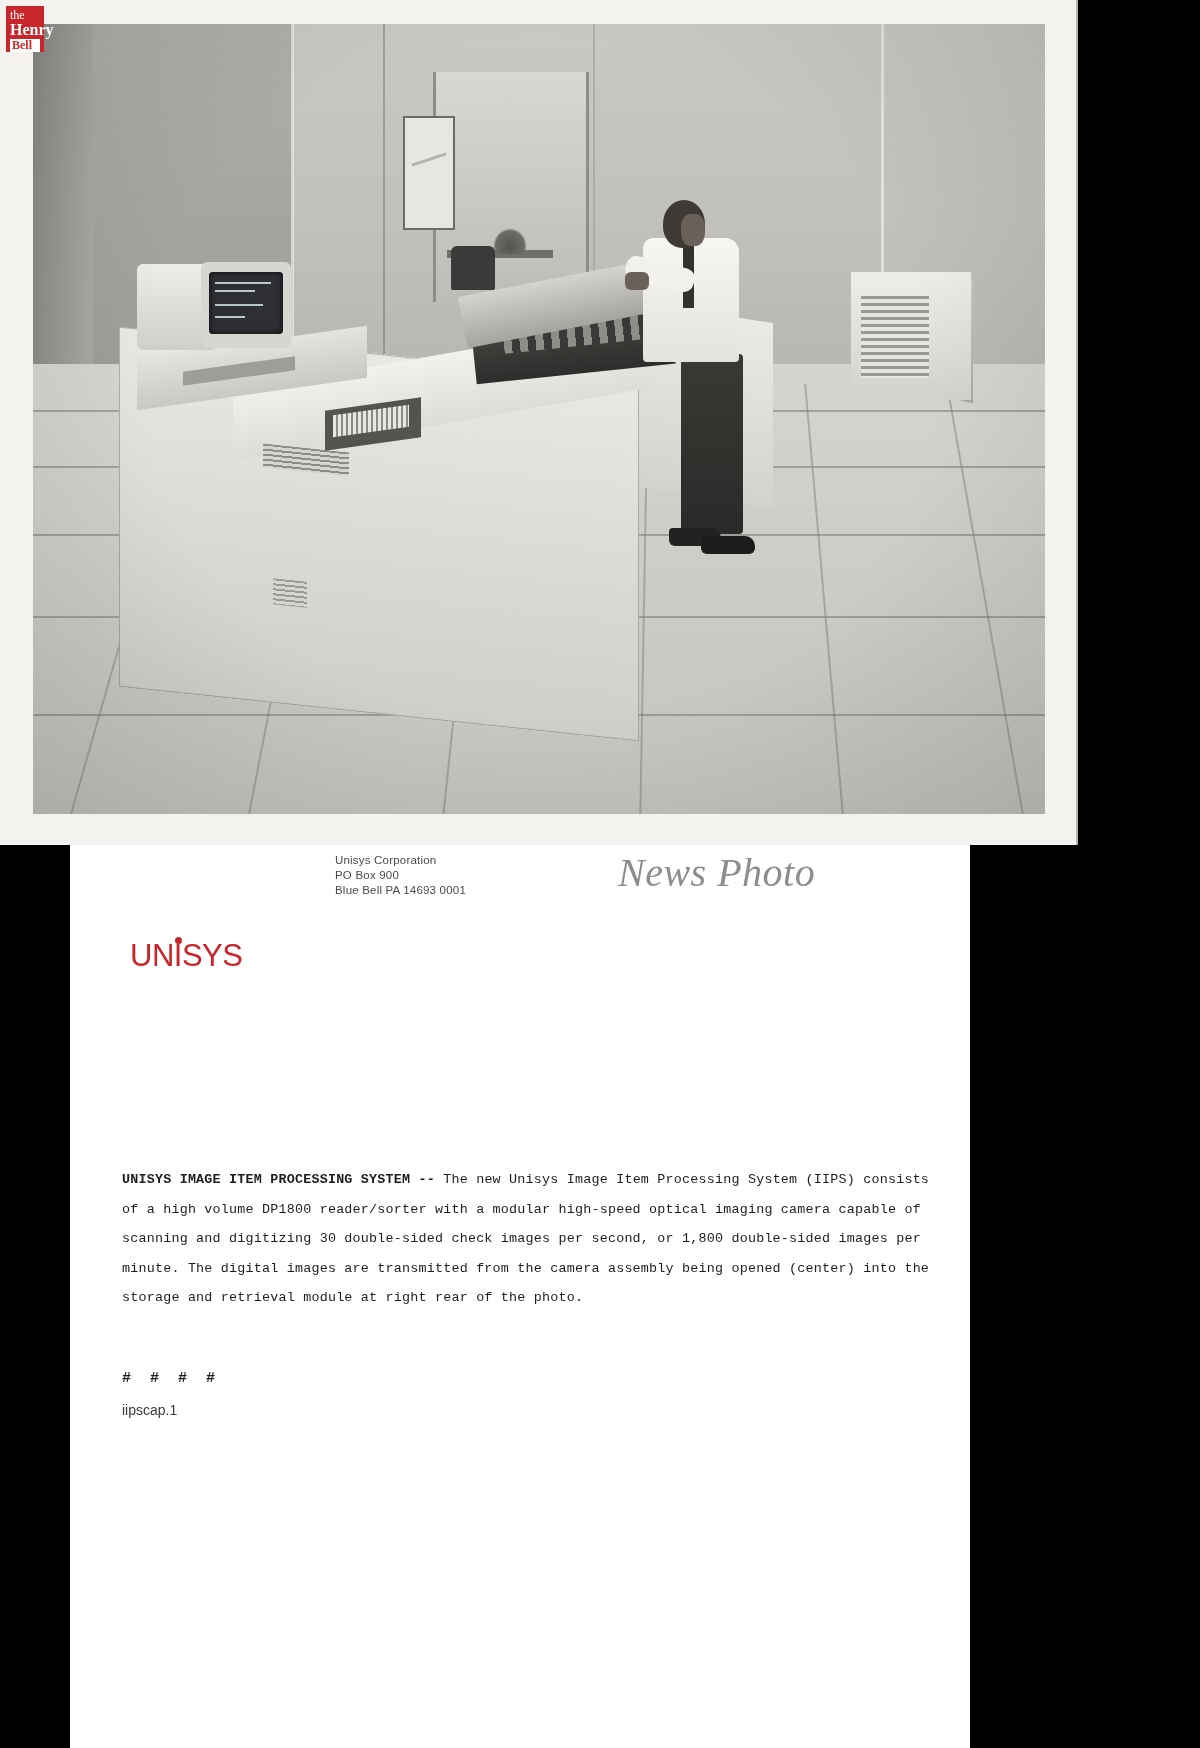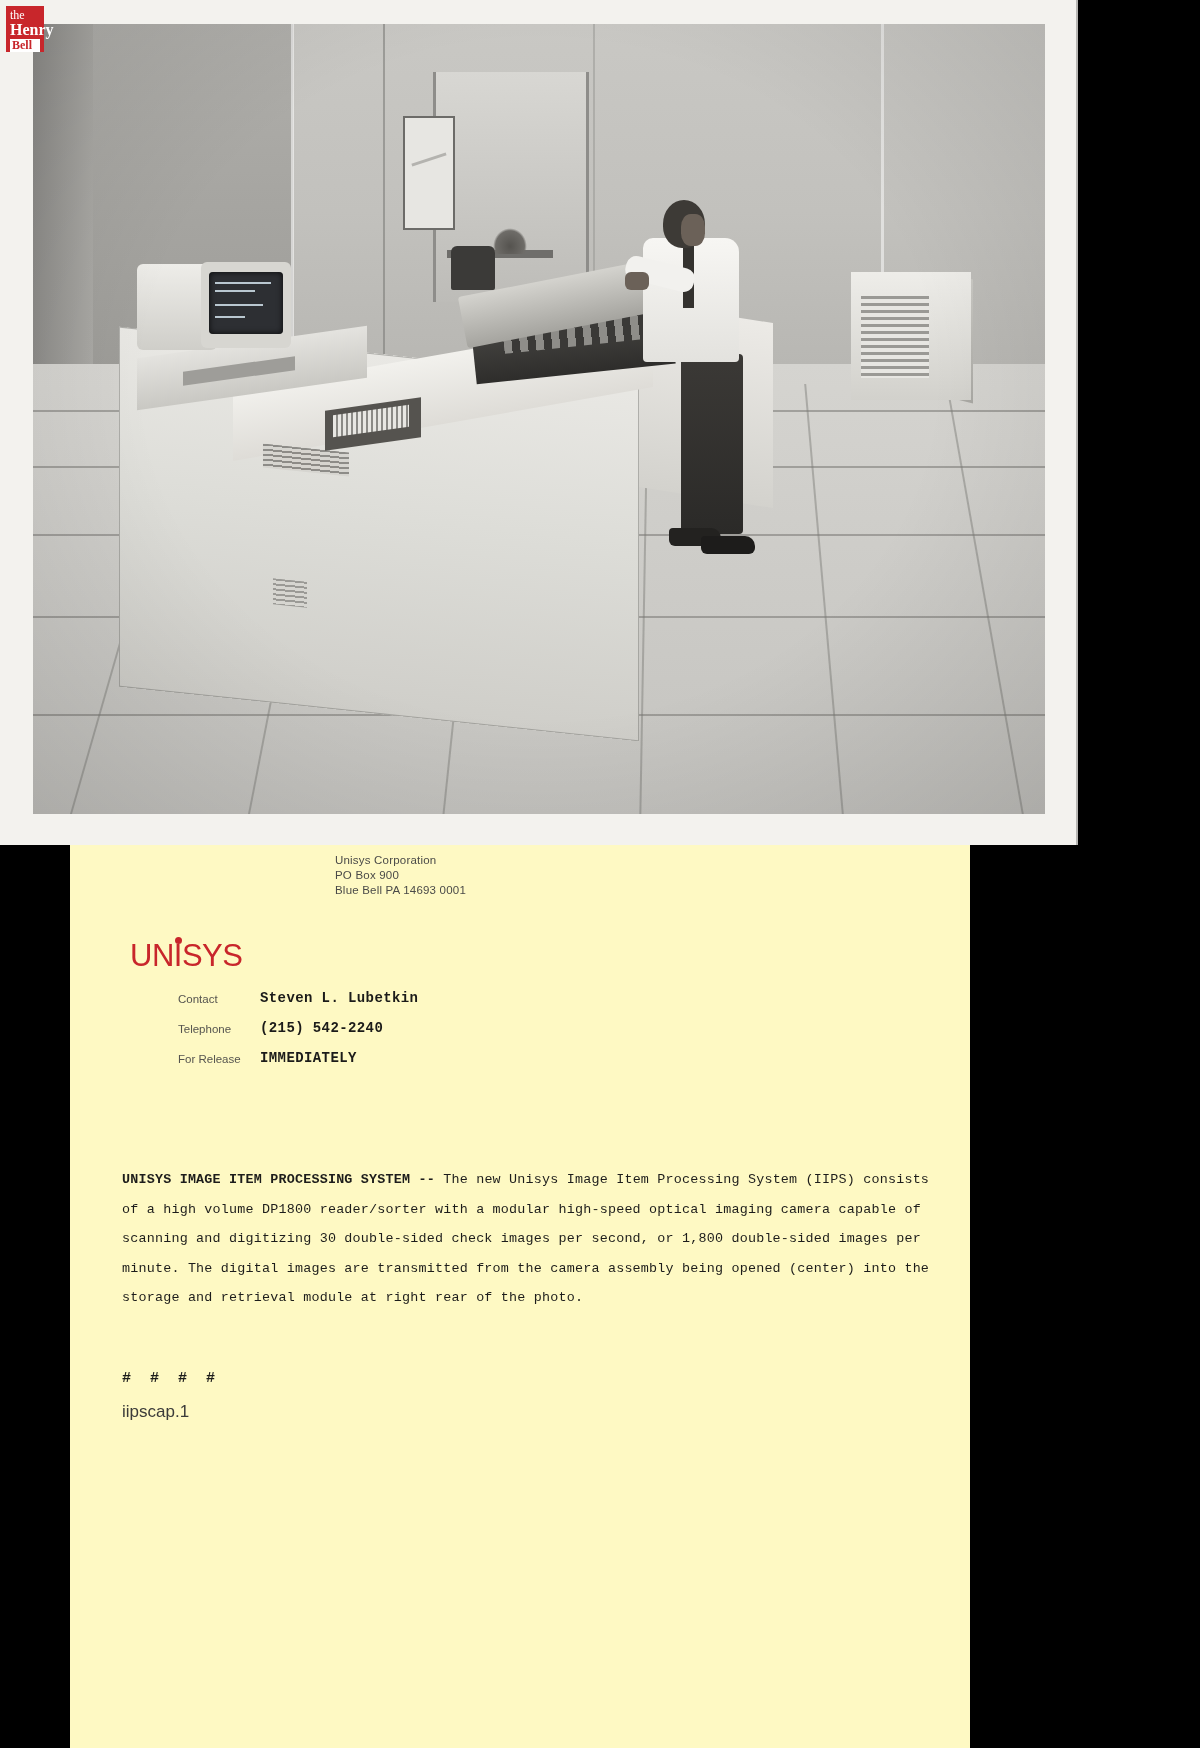--- a/index.html
+++ b/index.html
@@ -251,21 +251,21 @@
     background:#ffffff; color:#c8262b; padding:0 2px; margin-top:1px;
   }
 
   
   #release-sheet {
     position: absolute;
     left: 70px;
     top: 845px;
     width: 900px;
     height: 903px;
-    background: #fef9c3;
+    background: #ffffff;
   }
   #address-block {
     position: absolute;
     left: 265px;
     top: 8px;
     font-size: 11.5px;
     line-height: 15px;
     color: #4a4a48;
     letter-spacing: 0.2px;
   }
@@ -334,21 +334,21 @@
     font-family: "Liberation Mono", monospace;
     font-weight: bold;
     font-size: 15px;
     letter-spacing: 5px;
     color: #1d1d1b;
   }
   #slug {
     position: absolute;
     left: 52px;
     top: 557px;
-    font-size: 17px;
+    font-size: 14px;
     color: #3b3b39;
   }
 </style>
 </head>
 <body>
 
 <div id="photo-sheet">
 
   <div id="hf-logo">
     <span class="l1">the</span>
@@ -425,38 +425,25 @@
 </div>
 
 <div id="release-sheet">
 
   <div id="address-block">
     <div>Unisys Corporation</div>
     <div>PO Box 900</div>
     <div>Blue Bell PA 14693 0001</div>
   </div>
 
+  <div id="news-photo-title">News Photo</div>
 
   <div id="unisys-logo">
     <span>UNISYS</span>
     <span class="dot"></span>
   </div>
 
-  <div id="contact-table">
-    <div class="c-row">
-      <span class="c-label">Contact</span>
-      <span class="c-value">Steven L. Lubetkin</span>
-    </div>
-    <div class="c-row">
-      <span class="c-label">Telephone</span>
-      <span class="c-value">(215) 542-2240</span>
-    </div>
-    <div class="c-row">
-      <span class="c-label">For Release</span>
-      <span class="c-value">IMMEDIATELY</span>
-    </div>
-  </div>
 
   <div id="body-copy"><span class="lead">UNISYS IMAGE ITEM PROCESSING SYSTEM --</span><span>  The new Unisys Image Item Processing System (IIPS) consists of a high volume DP1800 reader/sorter with a modular high-speed optical imaging camera capable of scanning and digitizing 30 double-sided check images per second, or 1,800 double-sided images per minute.  The digital images are transmitted from the camera assembly being opened (center) into the storage and retrieval module at right rear of the photo.</span></div>
 
   <div id="end-marks"># # # #</div>
   <div id="slug">iipscap.1</div>
 </div>
 
 </body></html>

